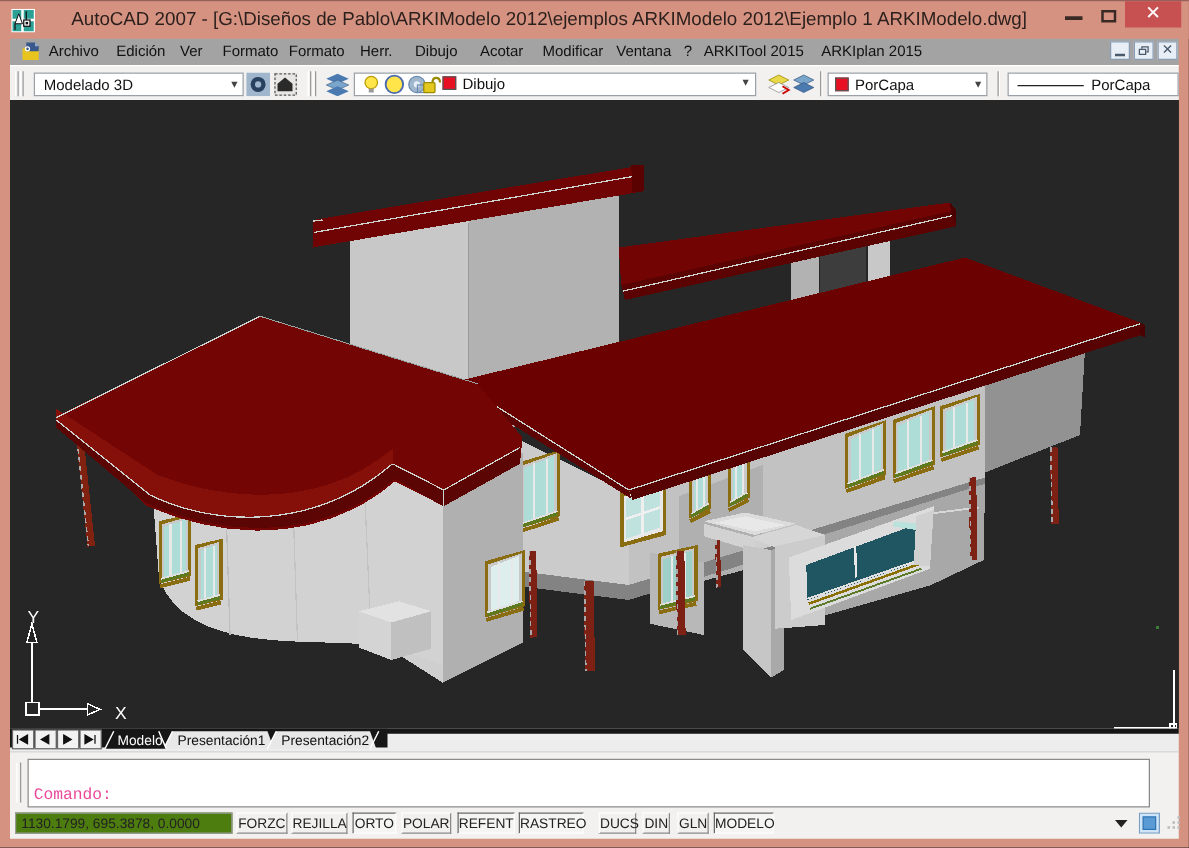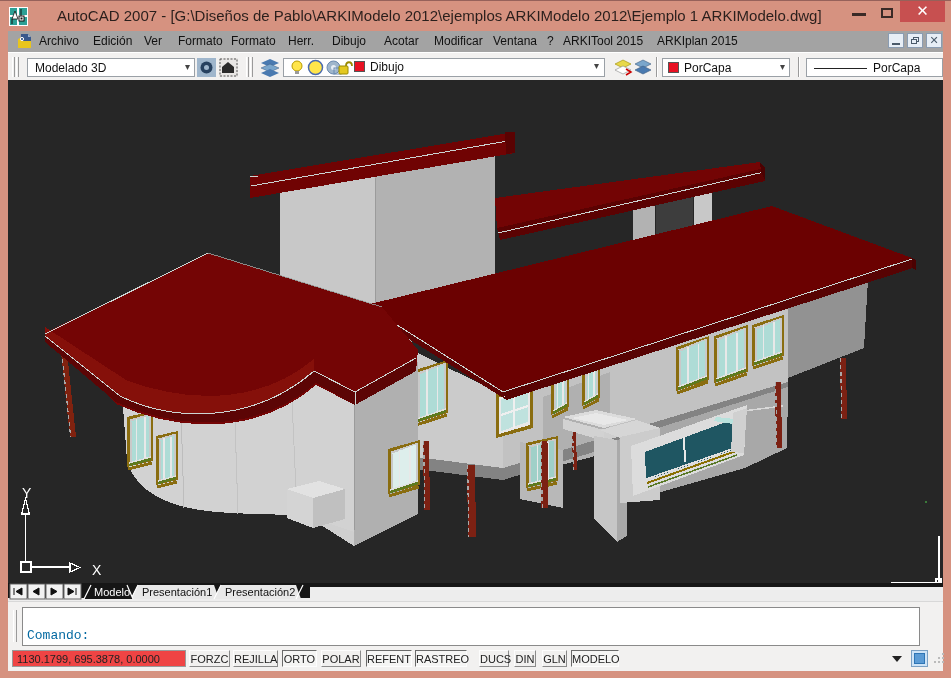--- a/index.html
+++ b/index.html
@@ -344,26 +344,26 @@
   <path d="M 76,16 L 83,2 M 119,2 L 125,16" stroke="#fff" stroke-width="1.2" fill="none"></path>
   <text x="86" y="13" font-size="11" fill="#fff" font-family="Liberation Sans">Modelo</text>
   <text x="134" y="13" font-size="11" fill="#111" font-family="Liberation Sans">Presentación1</text>
   <text x="217" y="13" font-size="11" fill="#111" font-family="Liberation Sans">Presentación2</text>
  </svg>
 </div>
 
 <div class="abs" style="left:8px;top:601px;width:935px;height:47px;background:#f2f1f0;border-top:1px solid #d8d8d8">
  <div class="abs" style="left:5px;top:8px;width:4px;height:32px;border-left:1px solid #fff;border-right:1px solid #9a9a9a"></div>
  <div class="abs" style="left:14px;top:5px;width:898px;height:39px;background:#fff;border:1px solid #8a8a8a">
-  <div class="abs" style="left:4px;bottom:2px;font-family:'Liberation Mono',monospace;font-size:13px;color:#0369a1">Comando:</div>
+  <div class="abs" style="left:4px;bottom:2px;font-family:'Liberation Mono',monospace;font-size:13px;color:#ec4899">Comando:</div>
  </div>
 </div>
 
 <div class="abs" style="left:8px;top:648px;width:935px;height:23px;background:#f2f1f0;font-size:11px;color:#222">
- <div class="abs" style="left:4px;top:2px;width:174px;height:17px;background:#ef4444;border:1px solid #9a9a9a;
+ <div class="abs" style="left:4px;top:2px;width:174px;height:17px;background:#4d7c0f;border:1px solid #9a9a9a;
   line-height:16px;padding-left:4px">1130.1799, 695.3878, 0.0000</div>
  <div style="position:absolute;left:181px;top:2px;width:41px;height:17px;border-color:#fdfdfd #8a8a8a #8a8a8a #fdfdfd;background:#f1f0ef;border-style:solid;border-width:1px;text-align:center;line-height:16px">FORZC</div>
     <div style="position:absolute;left:225px;top:2px;width:45px;height:17px;border-color:#fdfdfd #8a8a8a #8a8a8a #fdfdfd;background:#f1f0ef;border-style:solid;border-width:1px;text-align:center;line-height:16px">REJILLA</div>
     <div style="position:absolute;left:274px;top:2px;width:35px;height:17px;border-color:#6a6a6a #fdfdfd #fdfdfd #6a6a6a;background:#f5f5f4;border-style:solid;border-width:1px;text-align:center;line-height:16px">ORTO</div>
     <div style="position:absolute;left:313px;top:2px;width:40px;height:17px;border-color:#fdfdfd #8a8a8a #8a8a8a #fdfdfd;background:#f1f0ef;border-style:solid;border-width:1px;text-align:center;line-height:16px">POLAR</div>
     <div style="position:absolute;left:358px;top:2px;width:46px;height:17px;border-color:#6a6a6a #fdfdfd #fdfdfd #6a6a6a;background:#f5f5f4;border-style:solid;border-width:1px;text-align:right;line-height:16px">REFENT</div>
     <div style="position:absolute;left:407px;top:2px;width:52px;height:17px;border-color:#6a6a6a #fdfdfd #fdfdfd #6a6a6a;background:#f5f5f4;border-style:solid;border-width:1px;text-align:center;line-height:16px">RASTREO</div>
     <div style="position:absolute;left:471px;top:2px;width:30px;height:17px;border-color:#fdfdfd #8a8a8a #8a8a8a #fdfdfd;background:#f1f0ef;border-style:solid;border-width:1px;line-height:16px">DUCS</div>
     <div style="position:absolute;left:506px;top:2px;width:22px;height:17px;border-color:#fdfdfd #8a8a8a #8a8a8a #fdfdfd;background:#f1f0ef;border-style:solid;border-width:1px;text-align:center;line-height:16px">DIN</div>
     <div style="position:absolute;left:534px;top:2px;width:25px;height:17px;border-color:#fdfdfd #8a8a8a #8a8a8a #fdfdfd;background:#f1f0ef;border-style:solid;border-width:1px;text-align:center;line-height:16px">GLN</div>

